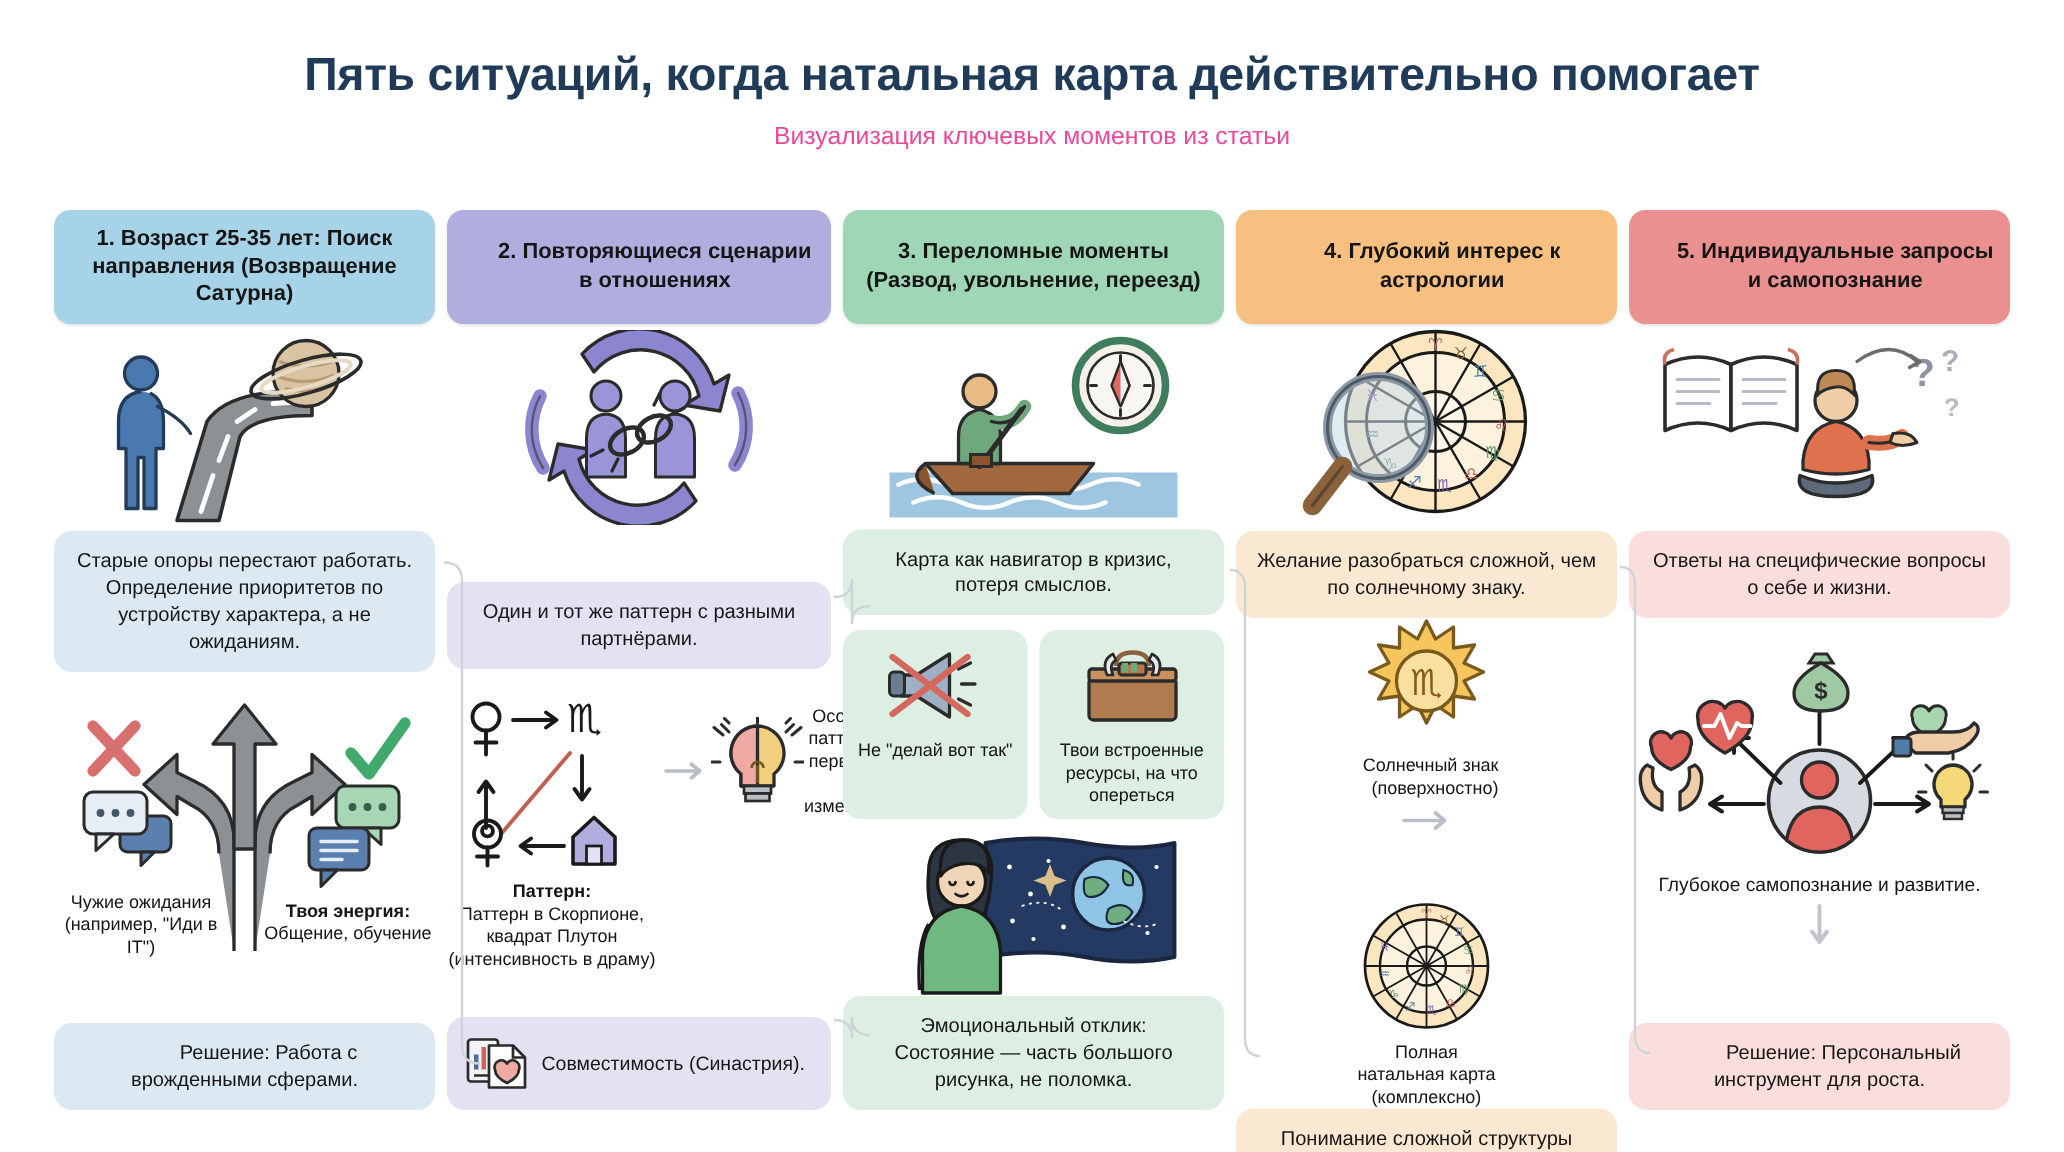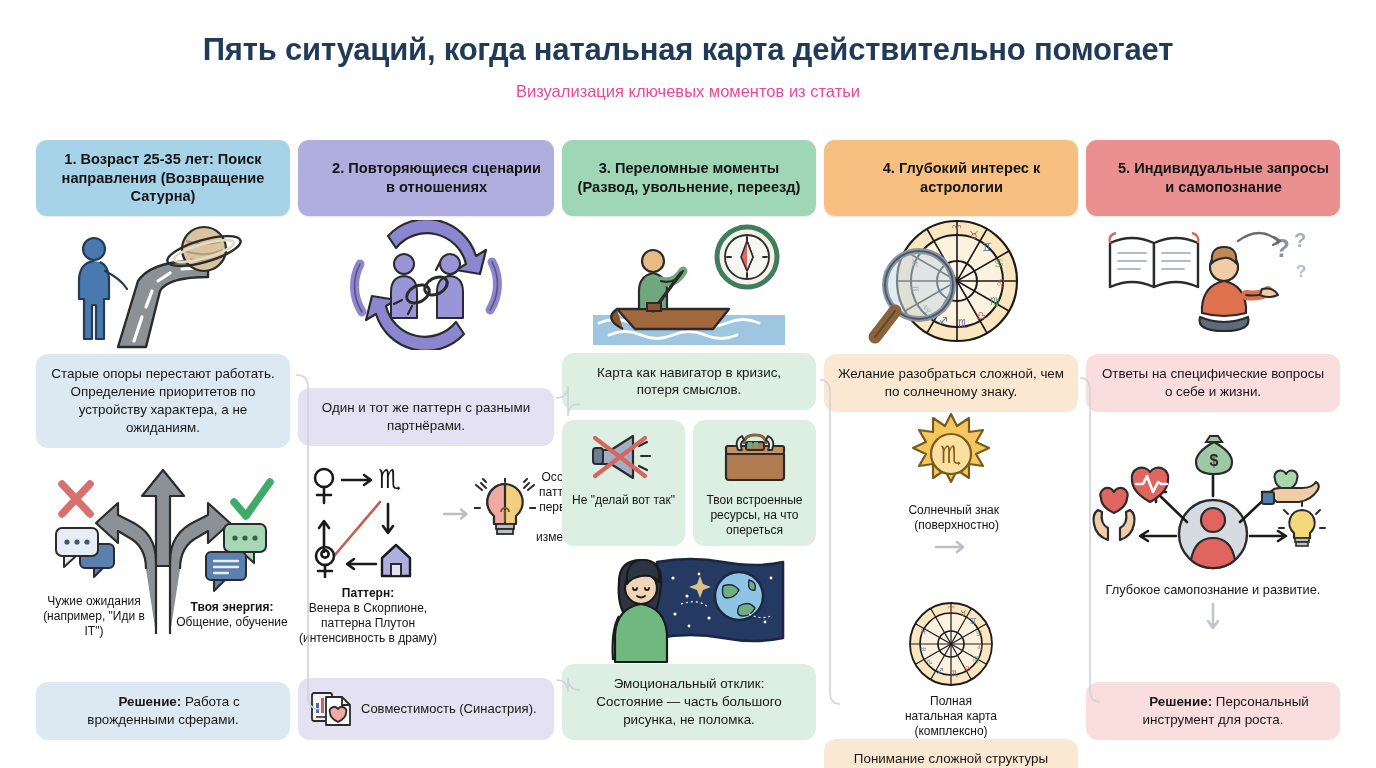--- a/index.html
+++ b/index.html
@@ -51,21 +51,21 @@
     height: 138px; display: flex; align-items: center; justify-content: center;
     position: relative;
   }
   .hero svg { display:block; }
 
   
   .note {
     border-radius: 12px; padding: 11px 12px;
     font-size: 13.4px; line-height: 1.34; text-align: center; color: #171717;
   }
-  .note b { font-weight: bold; padding-left: 32px; }
+  .note b { font-weight: normal; padding-left: 32px; }
 
   
   .mid { position: relative; display:flex; flex-direction:column; align-items:center; }
   .cap { font-size: 12px; line-height: 1.25; text-align: center; color: #141414; }
   .cap.b { font-weight: bold; }
 
   
   .pipe { position: absolute; pointer-events: none; }
 
   
@@ -229,21 +229,21 @@
                 <circle cx="27" cy="94" r="3.6"></circle>
                 <path d="M27 105 l0 12 M20 111 l14 0"></path>
               </g>
 
               <path d="M84 98 l14 -13 l14 13 l0 18 l-28 0 Z" fill="#b0aede" stroke="#1a1a1a" stroke-width="2.4" stroke-linejoin="round"></path>
               <rect x="93" y="104" width="10" height="12" fill="#e3e1f2" stroke="#1a1a1a" stroke-width="1.8"></rect>
 
               <path d="M78 104 l-28 0 M56 99 l-7 5 l7 5" stroke="#1a1a1a" stroke-width="2.6" fill="none" stroke-linecap="round" stroke-linejoin="round"></path>
             </svg>
             <div class="cap b" style="margin-top:2px;">Паттерн:</div>
-            <div class="cap">Венера в Скорпионе, паттерна Плутон (интенсивность в драму)</div>
+            <div class="cap">Паттерн в Скорпионе, квадрат Плутон (интенсивность в драму)</div>
           </div>
 
           <div style="width:112px; display:flex; flex-direction:row; align-items:center;">
             <div style="display:flex; align-items:center; gap:2px; margin-top:18px;">
               <svg width="30" height="14" viewBox="0 0 30 14">
                 <path d="M2 7 l22 0 M19 2.5 l5.5 4.5 l-5.5 4.5" stroke="#b9bfc6" stroke-width="2.4" fill="none" stroke-linecap="round" stroke-linejoin="round"></path>
               </svg>
               <svg width="62" height="72" viewBox="0 0 62 72">
                 <path d="M31 6 a18 18 0 0 1 11 32 l0 8 l-22 0 l0 -8 A18 18 0 0 1 31 6 Z" fill="#f2cf7e" stroke="#2b2b2b" stroke-width="2.2" stroke-linejoin="round"></path>
                 <path d="M31 6 a18 18 0 0 0 -11 32 l0 8 l11 0 Z" fill="#f0a9a3" stroke="#2b2b2b" stroke-width="2.2" stroke-linejoin="round"></path>

